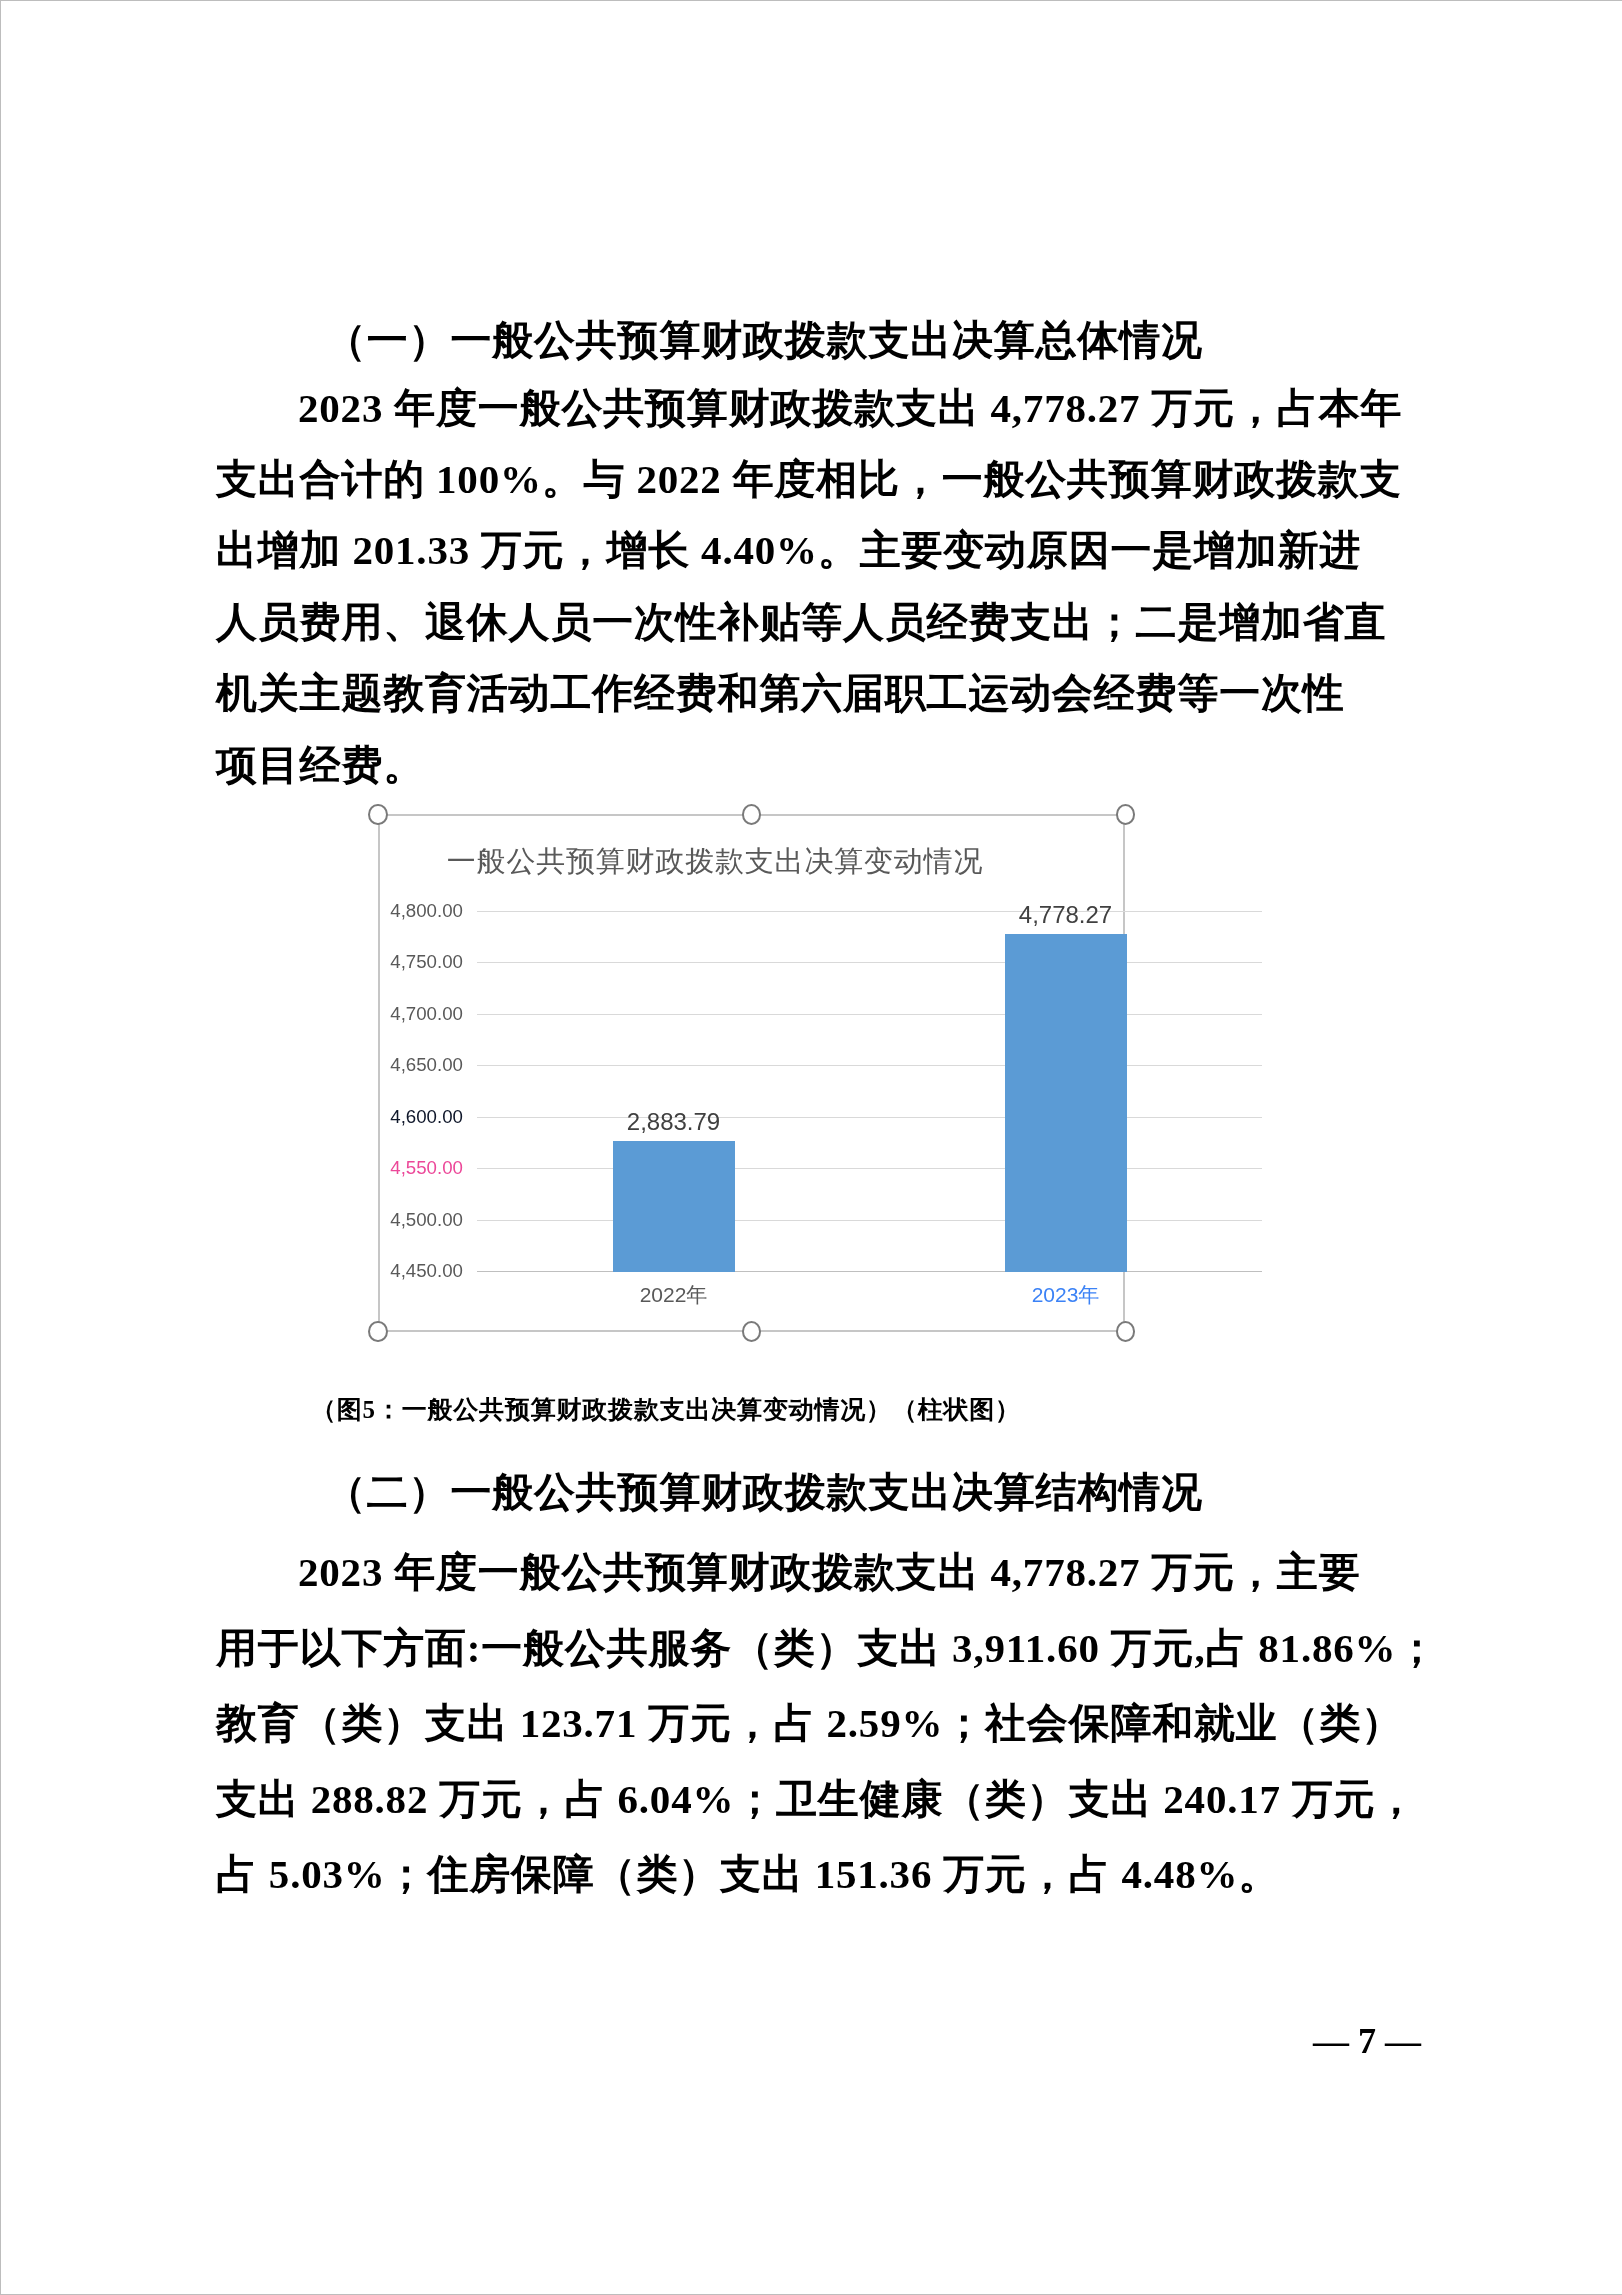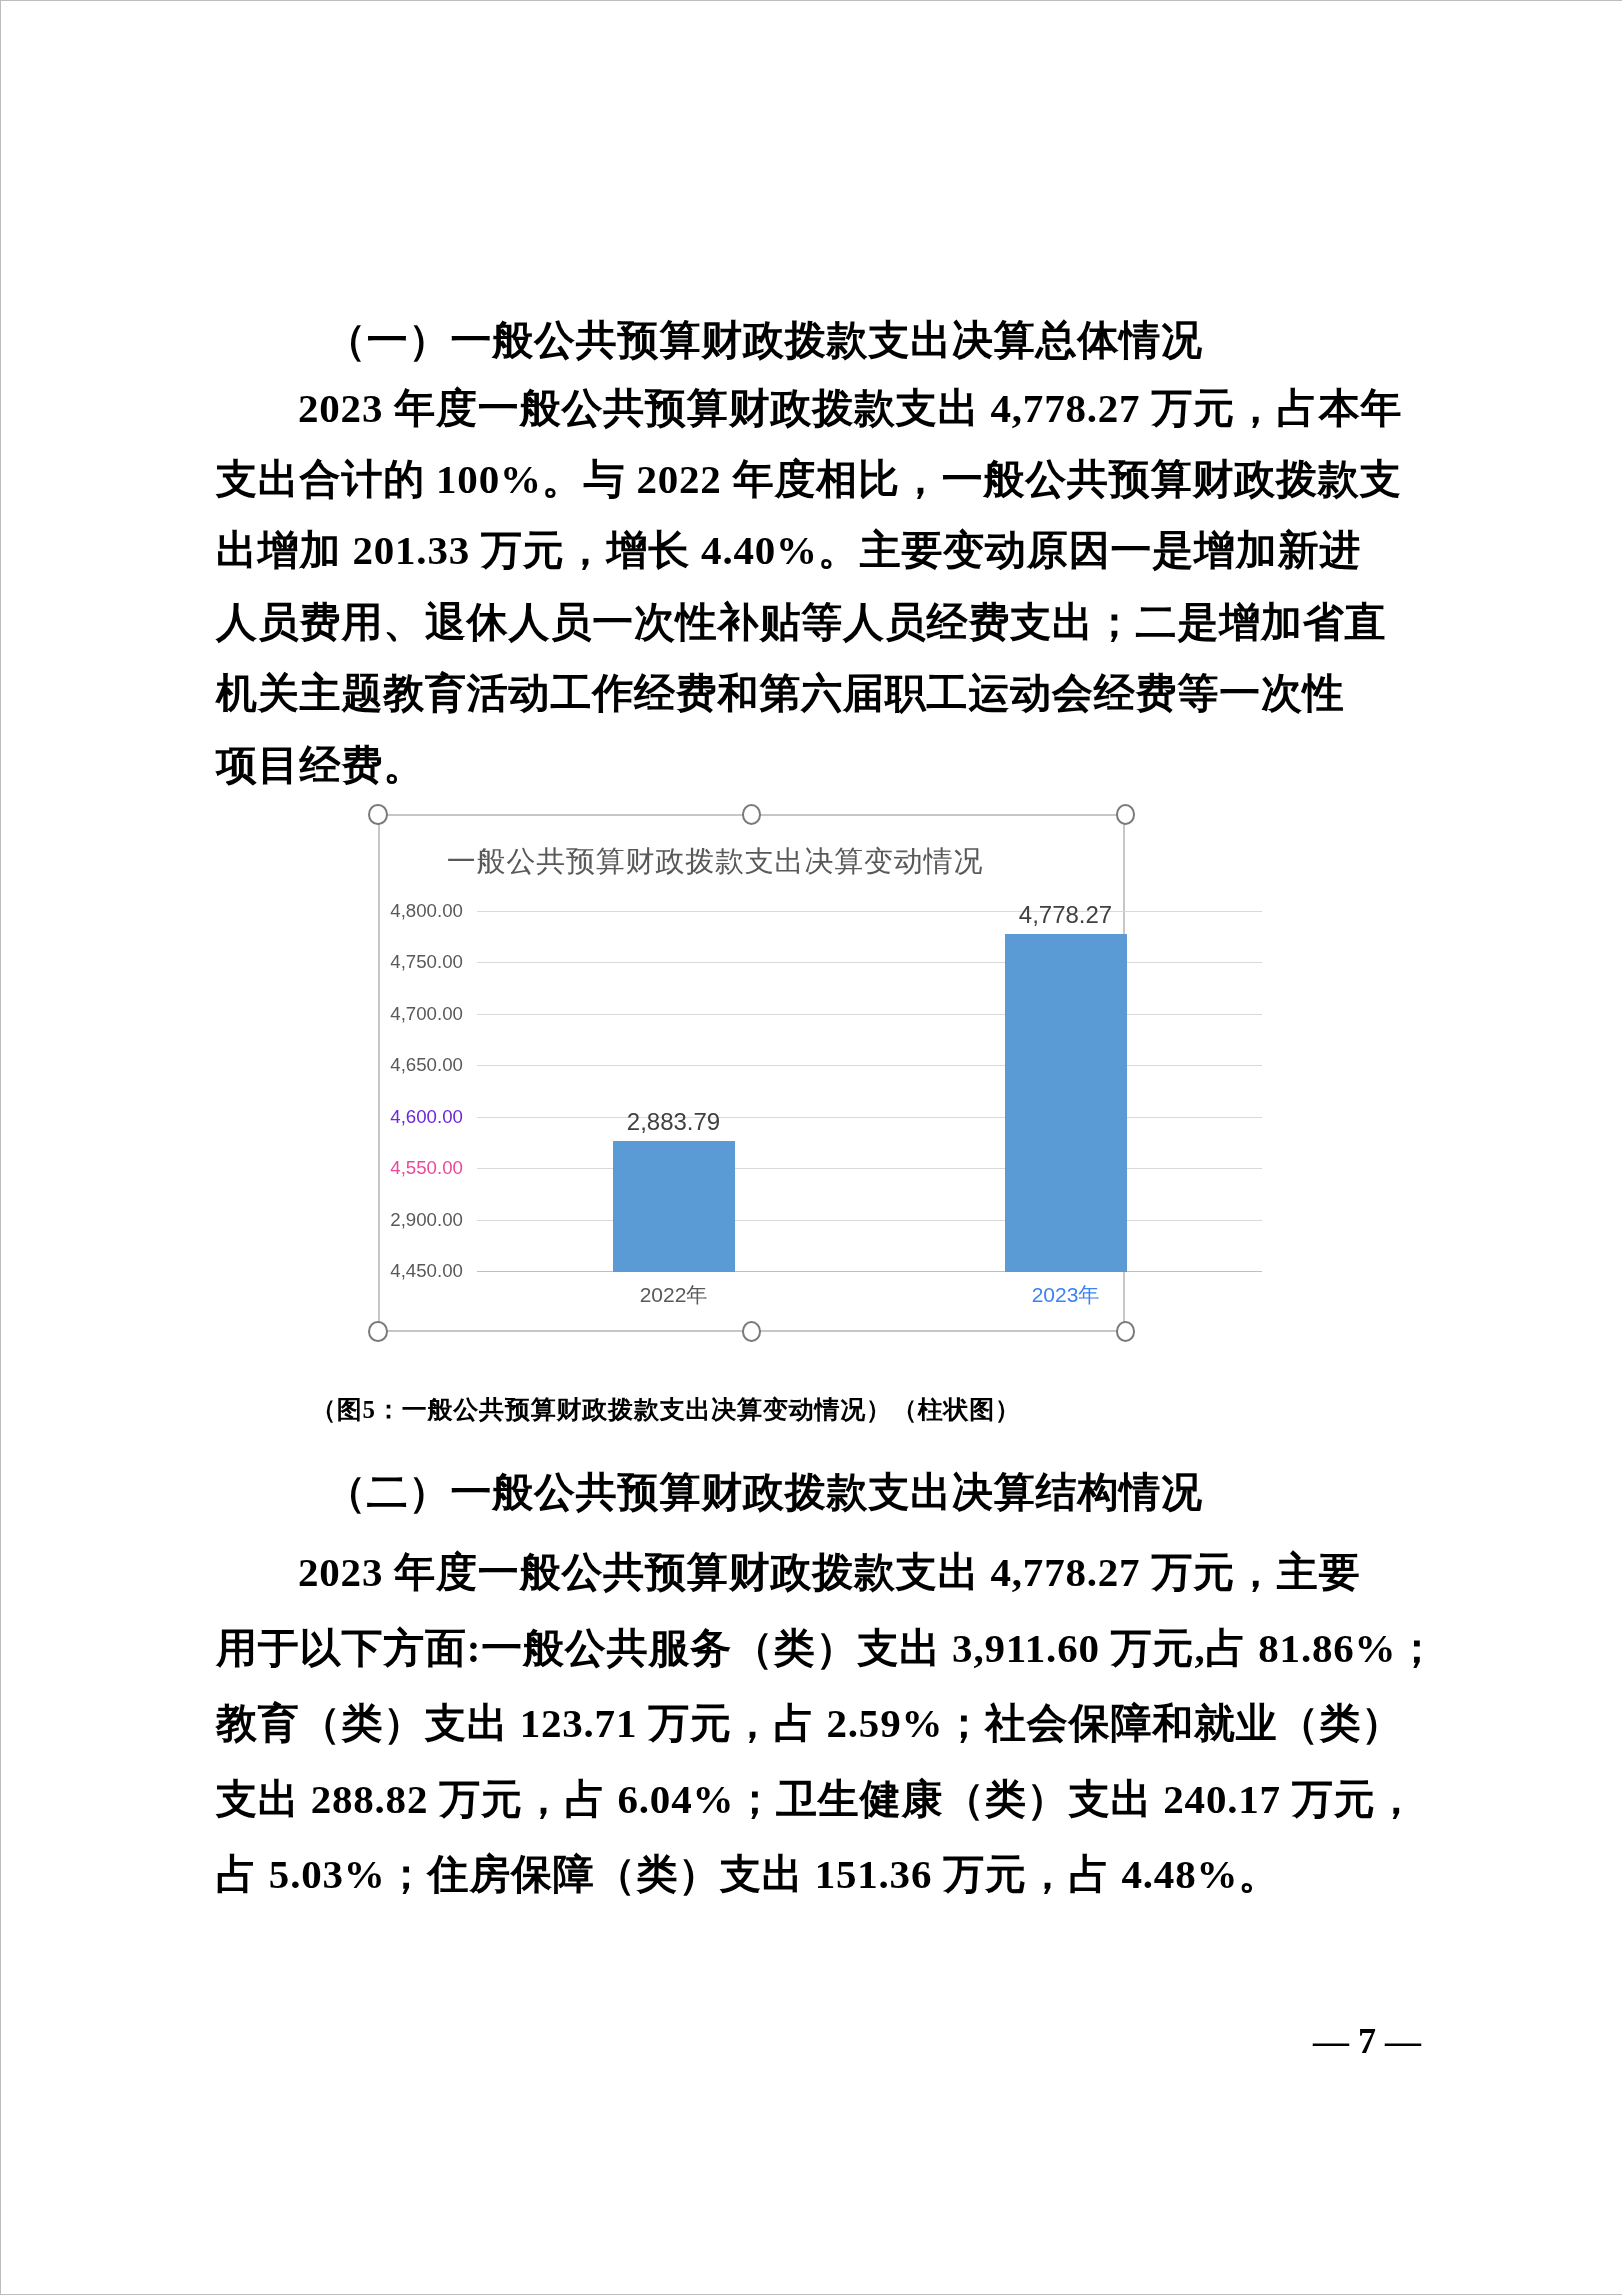--- a/index.html
+++ b/index.html
@@ -84,25 +84,25 @@
     <div class="plot" id="plot">
         <div class="gridline" style="left: 97px; top: 95px; width: 785px; background: rgb(217, 217, 217);"></div>
         <div class="tick-label" style="left: 0px; width: 83px; top: 82px; color: rgb(89, 89, 89);">4,800.00</div>
         <div class="gridline" style="left: 97px; top: 146px; width: 785px; background: rgb(217, 217, 217);"></div>
         <div class="tick-label" style="left: 0px; width: 83px; top: 133px; color: rgb(89, 89, 89);">4,750.00</div>
         <div class="gridline" style="left: 97px; top: 198px; width: 785px; background: rgb(217, 217, 217);"></div>
         <div class="tick-label" style="left: 0px; width: 83px; top: 185px; color: rgb(89, 89, 89);">4,700.00</div>
         <div class="gridline" style="left: 97px; top: 249px; width: 785px; background: rgb(217, 217, 217);"></div>
         <div class="tick-label" style="left: 0px; width: 83px; top: 236px; color: rgb(89, 89, 89);">4,650.00</div>
         <div class="gridline" style="left: 97px; top: 301px; width: 785px; background: rgb(217, 217, 217);"></div>
-        <div class="tick-label" style="left: 0px; width: 83px; top: 288px; color: #6d28d9;">4,600.00</div>
+        <div class="tick-label" style="left: 0px; width: 83px; top: 288px; color: #0f172a;">4,600.00</div>
         <div class="gridline" style="left: 97px; top: 352px; width: 785px; background: rgb(217, 217, 217);"></div>
         <div class="tick-label" style="left: 0px; width: 83px; top: 339px; color: #ec4899;">4,550.00</div>
         <div class="gridline" style="left: 97px; top: 404px; width: 785px; background: rgb(217, 217, 217);"></div>
-        <div class="tick-label" style="left: 0px; width: 83px; top: 391px; color: rgb(89, 89, 89);">2,900.00</div>
+        <div class="tick-label" style="left: 0px; width: 83px; top: 391px; color: rgb(89, 89, 89);">4,500.00</div>
         <div class="gridline" style="left: 97px; top: 455px; width: 785px; background: rgb(191, 191, 191);"></div>
         <div class="tick-label" style="left: 0px; width: 83px; top: 442px; color: rgb(89, 89, 89);">4,450.00</div>
         <div class="bar" style="left: 233px; top: 325px; width: 122px; height: 131px; background: rgb(91, 155, 213);"></div>
         <div class="data-label" style="left: 188px; width: 211px; top: 292px; color: rgb(64, 64, 64);">2,883.79</div>
         <div class="cat-label" style="left: 188px; width: 211px; top: 465px; color: rgb(89, 89, 89);">2022年</div>
         <div class="bar" style="left: 625px; top: 118px; width: 122px; height: 338px; background: rgb(91, 155, 213);"></div>
         <div class="data-label" style="left: 580px; width: 211px; top: 85px; color: rgb(64, 64, 64);">4,778.27</div>
         <div class="cat-label" style="left: 580px; width: 211px; top: 465px; color: #3b82f6;">2023年</div>
       </div>
   </div>

